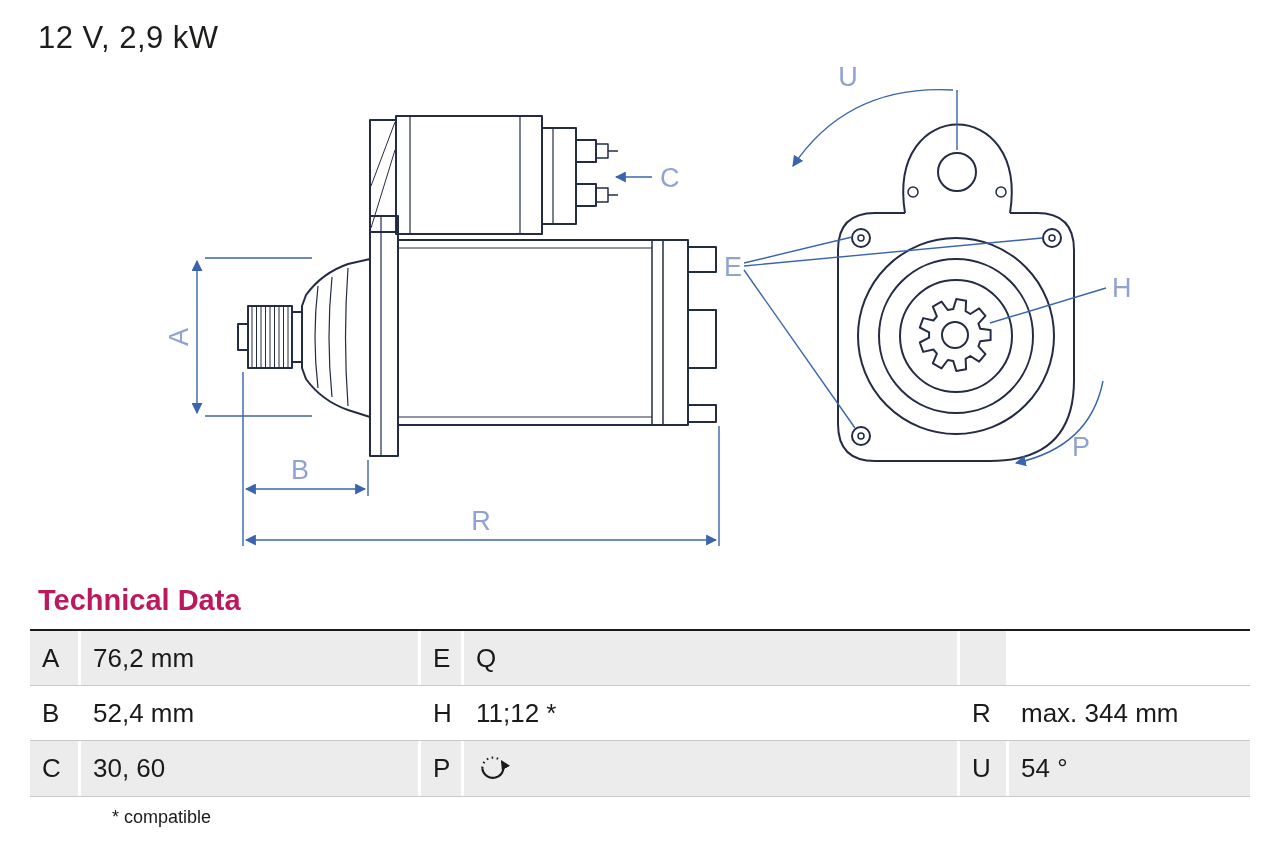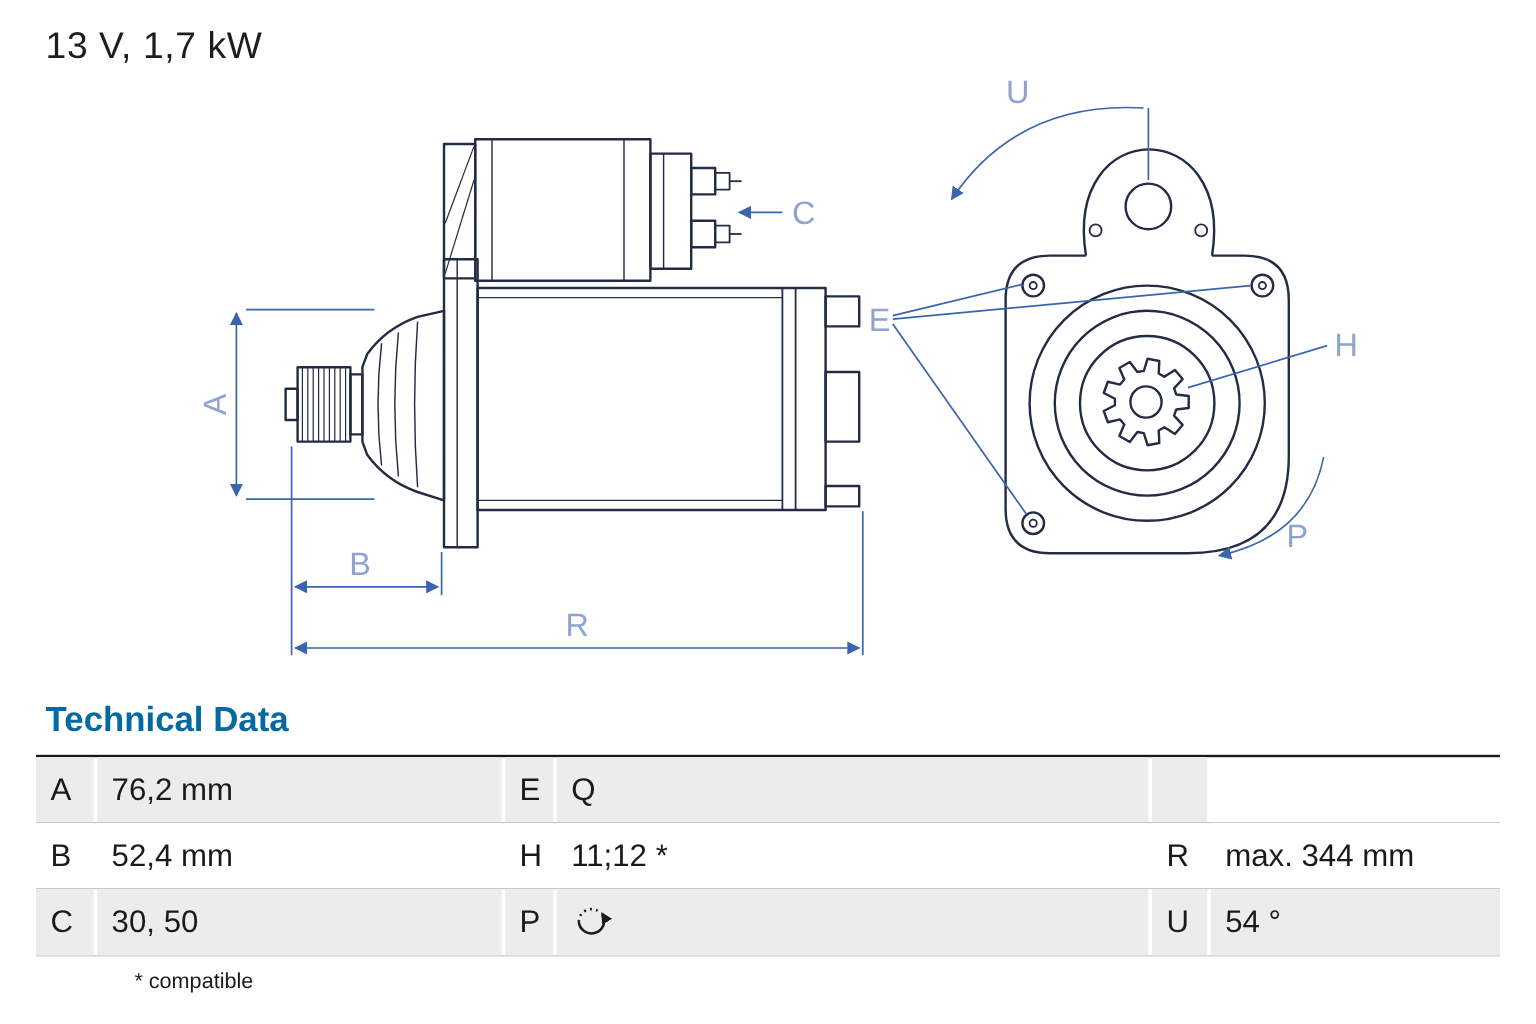--- a/index.html
+++ b/index.html
@@ -7,21 +7,21 @@
     position:relative;width:1280px;height:853px;background:#fff;overflow:hidden;
     font-family:"Liberation Sans",sans-serif;color:#1a1a1a;
   }
   .title{
     position:absolute;left:38px;top:20px;font-size:31px;font-weight:400;color:#1d1d1b;
     letter-spacing:0.5px;
   }
   .drawing-wrap{position:absolute;left:0;top:0;width:1280px;height:570px;}
   svg text{font-family:"Liberation Sans",sans-serif;}
   .tech{position:absolute;left:30px;top:584px;width:1220px;}
-  .tech h2{margin:0 0 12px 8px;font-size:29px;font-weight:700;color:#0369a1;}
+  .tech h2{margin:0 0 12px 8px;font-size:29px;font-weight:700;color:#be185d;}
   .table{border-top:2px solid #1a1a1a;}
   .tr{
     display:grid;
     grid-template-columns:48px 337px 40px 493px 46px auto;
     column-gap:3px;
     border-bottom:1px solid #c9c9c9;
   }
   .tr.shade .td{background:#ececec;}
   .tr.plain .td{background:#ffffff;}
   .td{
@@ -29,21 +29,21 @@
     white-space:nowrap;overflow:hidden;
   }
   .td.icon-cell{padding:9px 12px 7px 12px;}
   .footnote{margin:10px 0 0 82px;font-size:18px;color:#1a1a1a;}
 </style>
 </head>
 <body>
 
 <div class="sheet">
 
-  <div class="title">13 V, 1,7 kW</div>
+  <div class="title">12 V, 2,9 kW</div>
 
   <div class="drawing-wrap">
   <svg width="1280" height="570" viewBox="0 0 1280 570">
     <defs>
       <marker id="arr" viewBox="0 0 10 10" refX="9" refY="5" markerWidth="11" markerHeight="11" orient="auto-start-reverse" markerUnits="userSpaceOnUse">
         <path d="M0 0 L10 5 L0 10 Z" fill="#3a64ae"></path>
       </marker>
     </defs>
 
     <g stroke="#232c44" stroke-width="2" fill="none" stroke-linejoin="round">
@@ -192,21 +192,21 @@
         <div class="td">B</div>
         <div class="td">52,4 mm</div>
         <div class="td">H</div>
         <div class="td">11;12 *</div>
         <div class="td">R</div>
         <div class="td">max. 344 mm</div>
       </div>
 
       <div class="tr shade">
         <div class="td">C</div>
-        <div class="td">30, 50</div>
+        <div class="td">30, 60</div>
         <div class="td">P</div>
         <div class="td icon-cell">
           <svg width="36" height="34" viewBox="0 0 32 32">
             <defs>
               <marker id="arrB" viewBox="0 0 10 10" refX="8" refY="5" markerWidth="9" markerHeight="9" orient="auto" markerUnits="userSpaceOnUse">
                 <path d="M0 0 L10 5 L0 10 Z" fill="#1a1a1a"></path>
               </marker>
             </defs>
             <path d="M 5 17 A 10 10 0 0 1 20 8.5" stroke="#1a1a1a" stroke-width="2" fill="none" stroke-dasharray="1.5 3.2"></path>
             <path d="M 5 17 A 10 10 0 1 0 23.5 11" stroke="#1a1a1a" stroke-width="2" fill="none" marker-end="url(#arrB)"></path>

